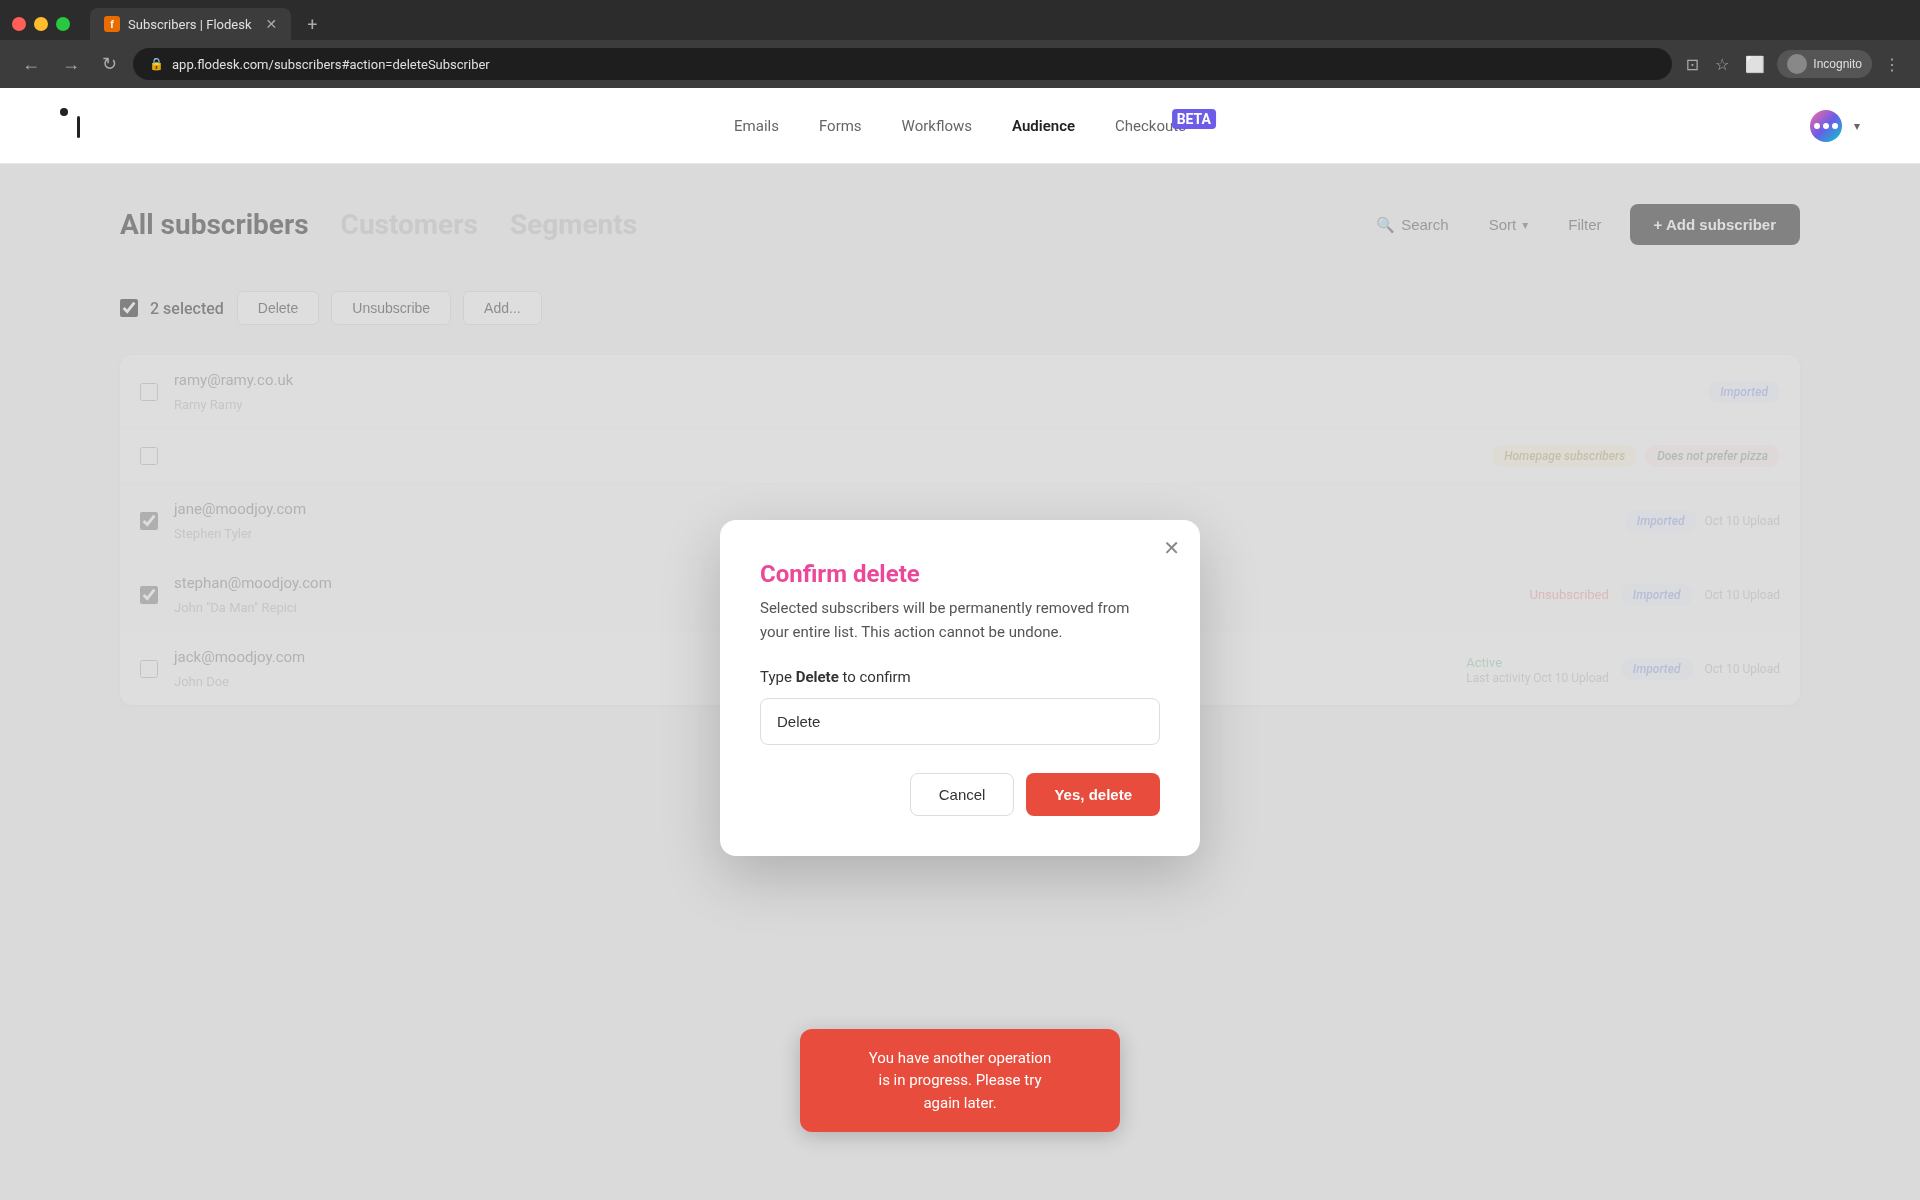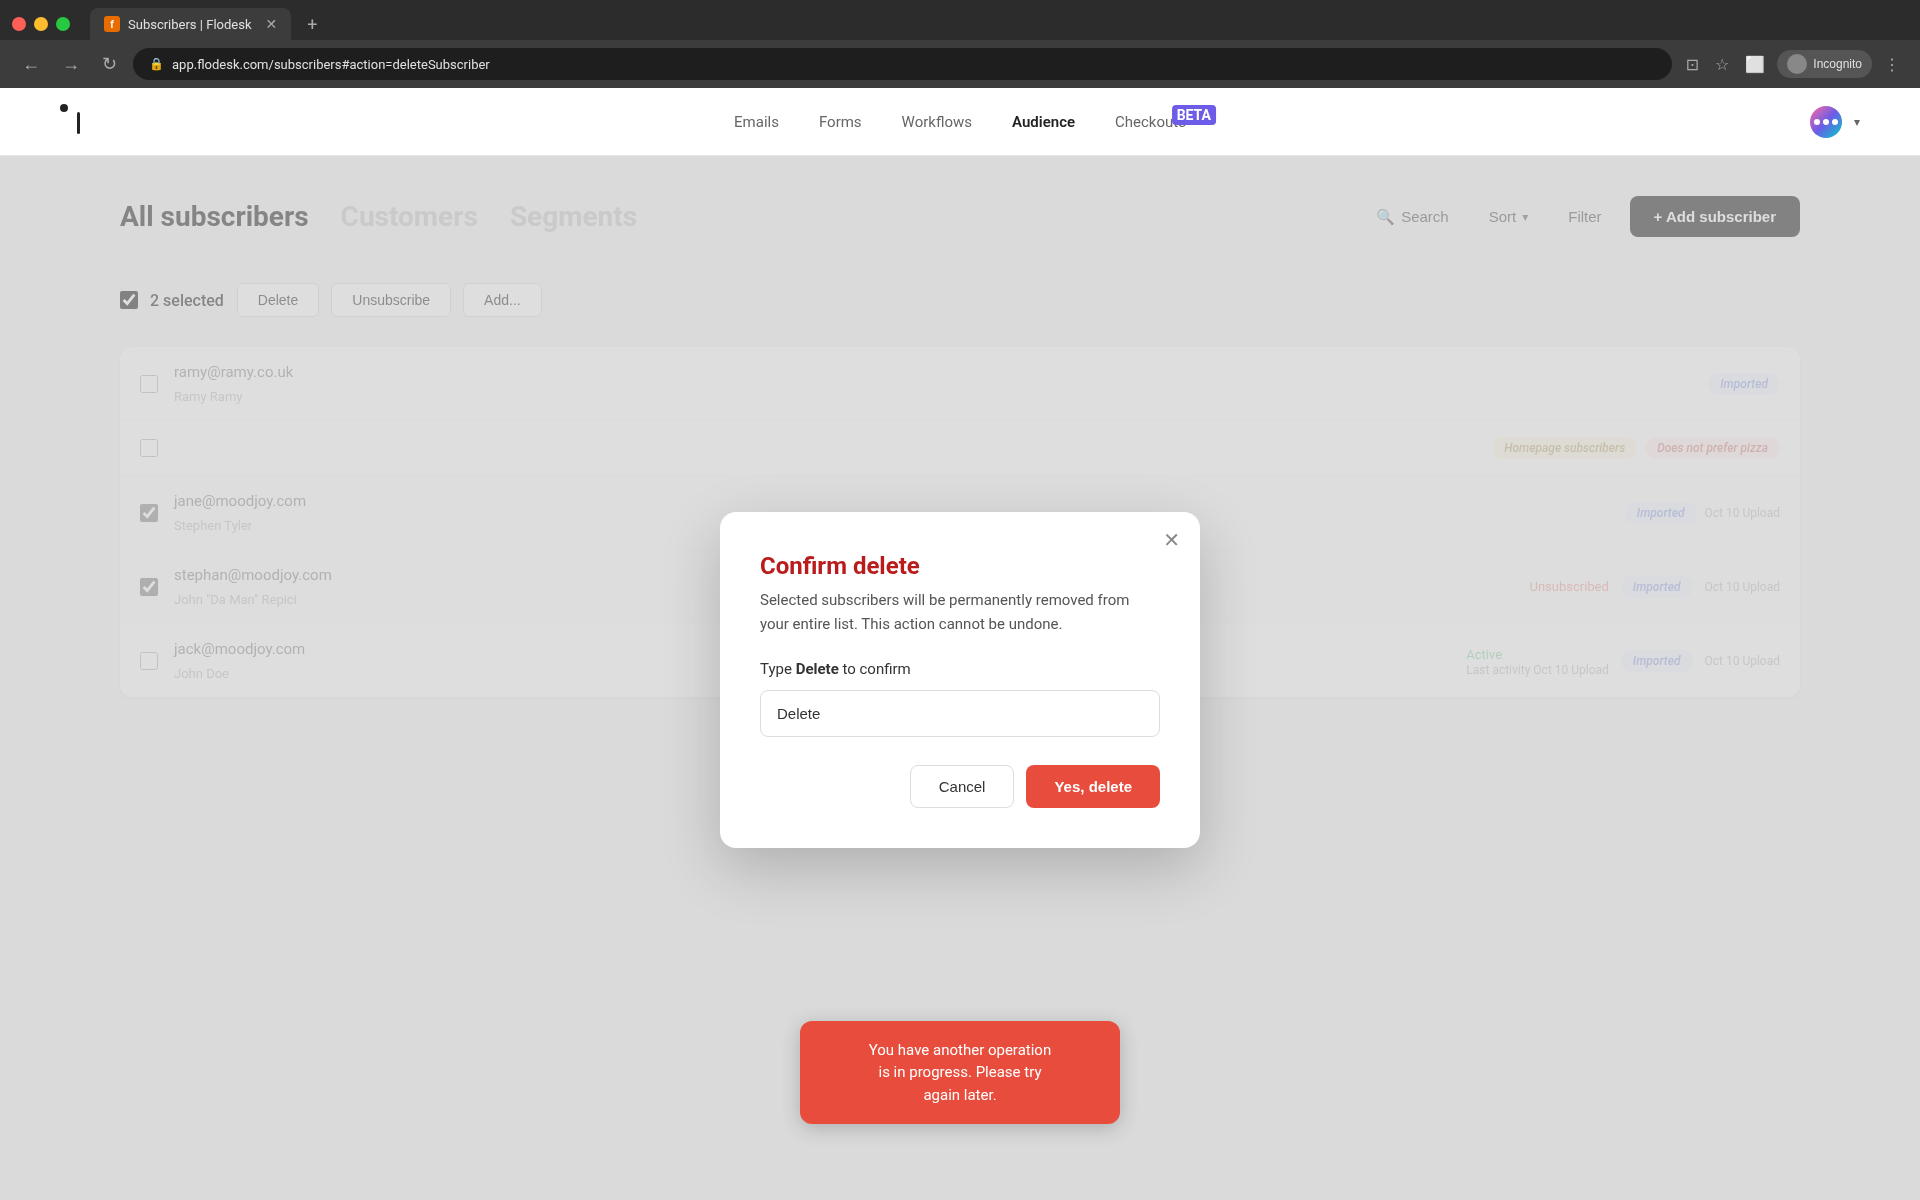--- a/index.html
+++ b/index.html
@@ -23,21 +23,21 @@
     .address-bar .url-text { color: #e0e0e0; font-size: 13px; }
     .toolbar-icons { display: flex; align-items: center; gap: 8px; }
     .toolbar-icon-btn { color: #aaa; font-size: 16px; cursor: pointer; padding: 4px; background: none; border: none; }
     .incognito-btn { display: flex; align-items: center; gap: 6px; background: #555; border-radius: 16px; padding: 4px 10px; color: #e0e0e0; font-size: 12px; cursor: pointer; border: none; }
     .incognito-avatar { width: 20px; height: 20px; border-radius: 50%; background: #888; }
 
     
     .app-wrapper { background: #f5f5f5; position: relative; }
 
     
-    .top-nav { background: white; border-bottom: 1px solid #e8e8e8; display: flex; align-items: center; padding: 0 60px; height: 68px; position: relative; }
+    .top-nav { background: white; border-bottom: 1px solid #e8e8e8; display: flex; align-items: center; padding: 0 60px; height: 76px; position: relative; }
     .logo { width: 36px; height: 36px; margin-right: auto; }
     .logo-dot { width: 8px; height: 8px; background: #222; border-radius: 50%; }
     .logo-stick { width: 3px; height: 22px; background: #222; border-radius: 2px; margin: 0 auto; }
     .nav-links { display: flex; align-items: center; gap: 40px; position: absolute; left: 50%; transform: translateX(-50%); }
     .nav-link { color: #666; font-size: 15px; text-decoration: none; cursor: pointer; }
     .nav-link.active { color: #222; font-weight: 600; }
     .nav-link-beta { position: relative; }
     .beta-badge { background: #6c5ce7; color: white; font-size: 14px; font-weight: 700; padding: 2px 5px; border-radius: 4px; position: absolute; top: -8px; right: -30px; }
     .nav-right { display: flex; align-items: center; gap: 12px; }
     .user-avatar { width: 32px; height: 32px; border-radius: 50%; background: linear-gradient(135deg, #ff6b9d, #6c5ce7, #00cec9); display: flex; align-items: center; justify-content: center; }
@@ -67,34 +67,34 @@
     .table-row { display: flex; align-items: center; padding: 16px 20px; border-bottom: 1px solid #f0f0f0; gap: 16px; }
     .table-row:last-child { border-bottom: none; }
     .row-checkbox { width: 18px; height: 18px; accent-color: #1a1a1a; cursor: pointer; flex-shrink: 0; }
     .subscriber-info { flex: 1; }
     .subscriber-email { font-size: 15px; color: #222; font-weight: 400; }
     .subscriber-name { font-size: 13px; color: #888; margin-top: 8px; }
     .row-tags { display: flex; gap: 8px; align-items: center; flex-wrap: wrap; margin-left: auto; }
     .tag { padding: 4px 12px; border-radius: 16px; font-size: 12px; font-weight: 500; font-style: italic; }
     .tag-blue { background: #e8f0ff; color: #3b5bdb; }
     .tag-yellow { background: #fff3cd; color: #856404; }
-    .tag-pink { background: #ffe4e8; color: #b91c1c; }
+    .tag-pink { background: #ffe4e8; color: #14532d; }
     .row-activity { font-size: 12px; color: #888; }
 
     
     .status-unsubscribed { color: #e74c3c; font-size: 13px; }
     .status-active { color: #27ae60; font-size: 13px; }
 
     
     .overlay { position: absolute; top: 0; left: 0; right: 0; bottom: 0; background: rgba(200,200,200,0.6); z-index: 10; }
 
     
     .modal { position: absolute; top: 50%; left: 50%; transform: translate(-50%, -50%); background: white; border-radius: 16px; padding: 40px; width: 480px; box-shadow: 0 20px 60px rgba(0,0,0,0.2); z-index: 20; }
     .modal-close { position: absolute; top: 16px; right: 20px; background: none; border: none; font-size: 20px; color: #888; cursor: pointer; }
-    .modal-title { font-size: 24px; font-weight: 700; color: #b91c1c; margin-bottom: 8px; }
+    .modal-title { font-size: 24px; font-weight: 700; color: #ec4899; margin-bottom: 8px; }
     .modal-desc { font-size: 15px; color: #555; line-height: 1.6; margin-bottom: 24px; }
     .modal-label { font-size: 15px; color: #333; margin-bottom: 12px; }
     .modal-label strong { font-weight: 700; }
     .modal-input { width: 100%; border: 1.5px solid #ddd; border-radius: 8px; padding: 14px 16px; font-size: 15px; color: #333; outline: none; margin-bottom: 28px; }
     .modal-actions { display: flex; gap: 12px; justify-content: flex-end; }
     .modal-cancel-btn { background: white; border: 1.5px solid #ddd; border-radius: 8px; padding: 12px 28px; font-size: 15px; color: #333; cursor: pointer; }
     .modal-delete-btn { background: #e74c3c; color: white; border: none; border-radius: 8px; padding: 12px 28px; font-size: 15px; font-weight: 600; cursor: pointer; }
 
     
     .toast { position: absolute; bottom: 80px; left: 50%; transform: translateX(-50%); background: #e74c3c; color: white; border-radius: 12px; padding: 18px 28px; font-size: 15px; text-align: center; line-height: 1.5; z-index: 30; min-width: 320px; box-shadow: 0 4px 20px rgba(0,0,0,0.2); }

